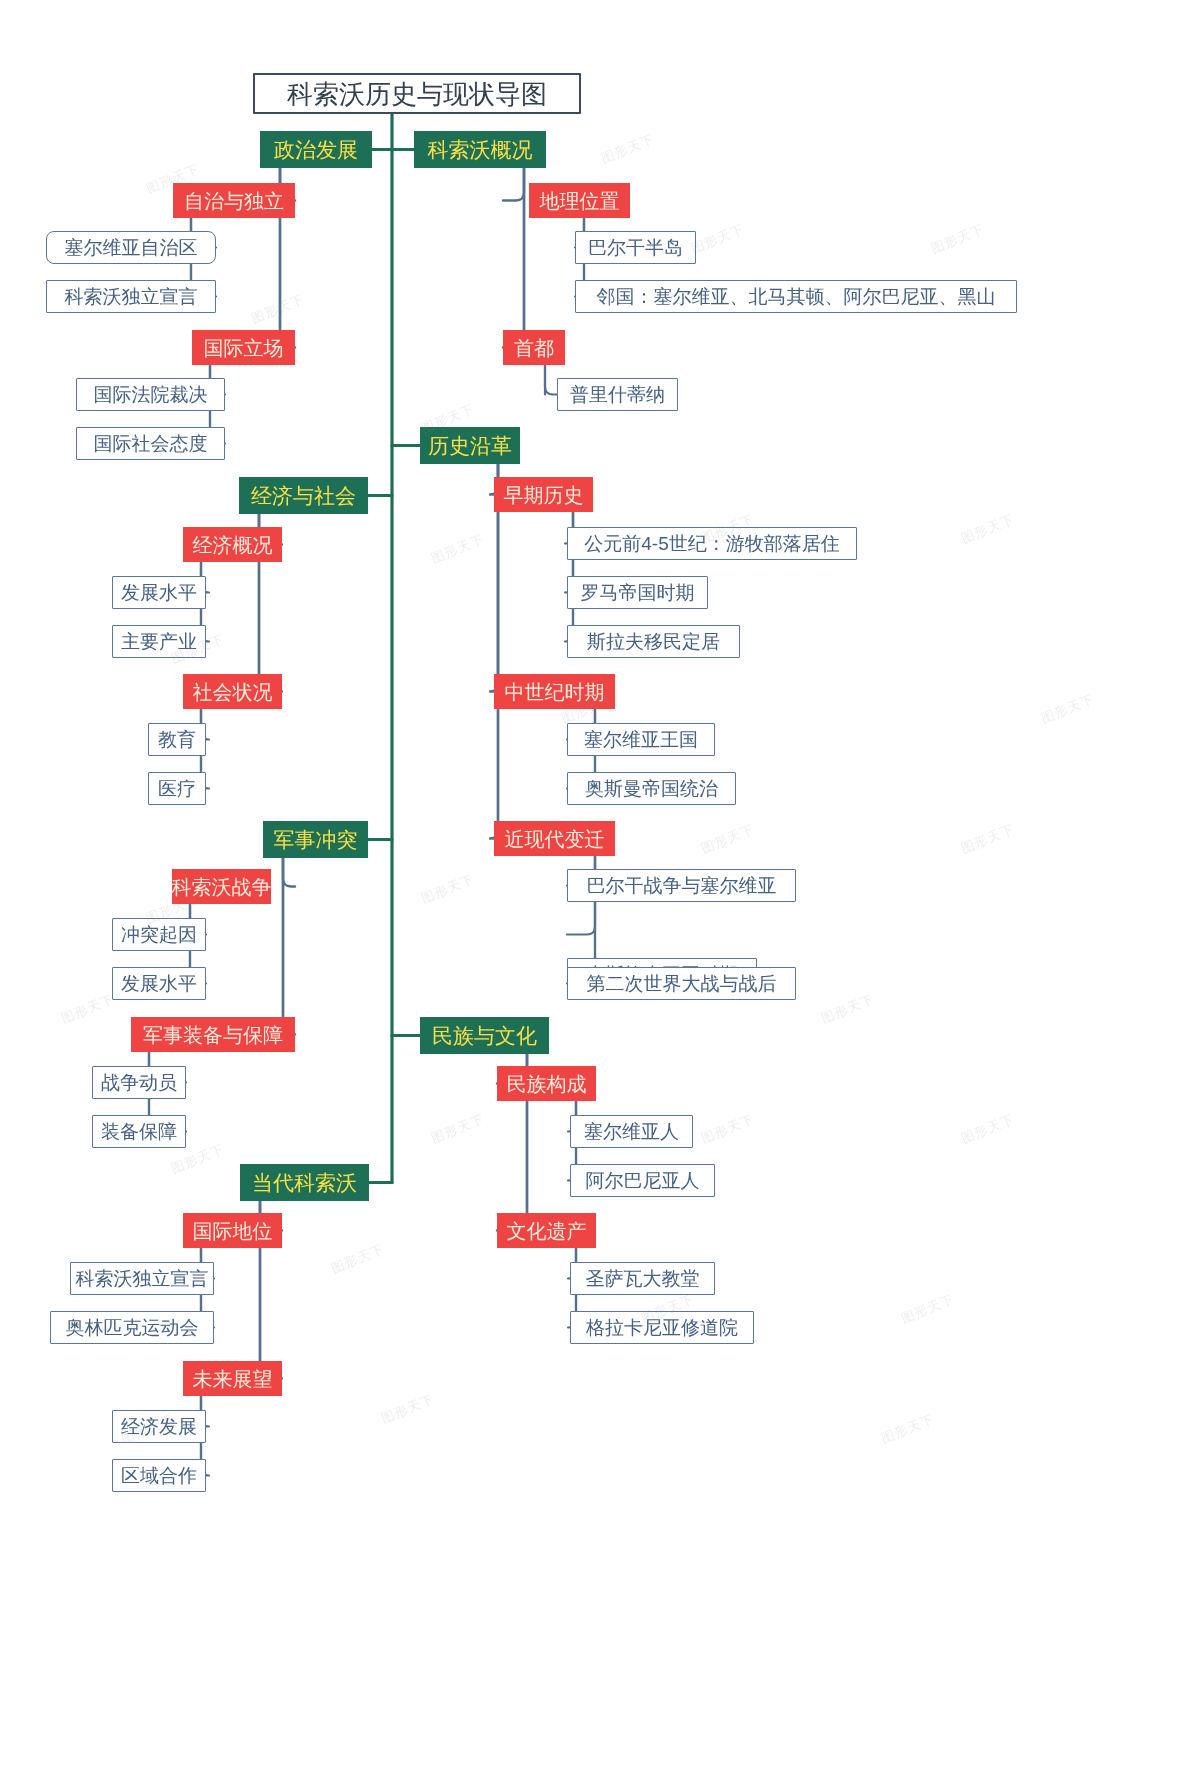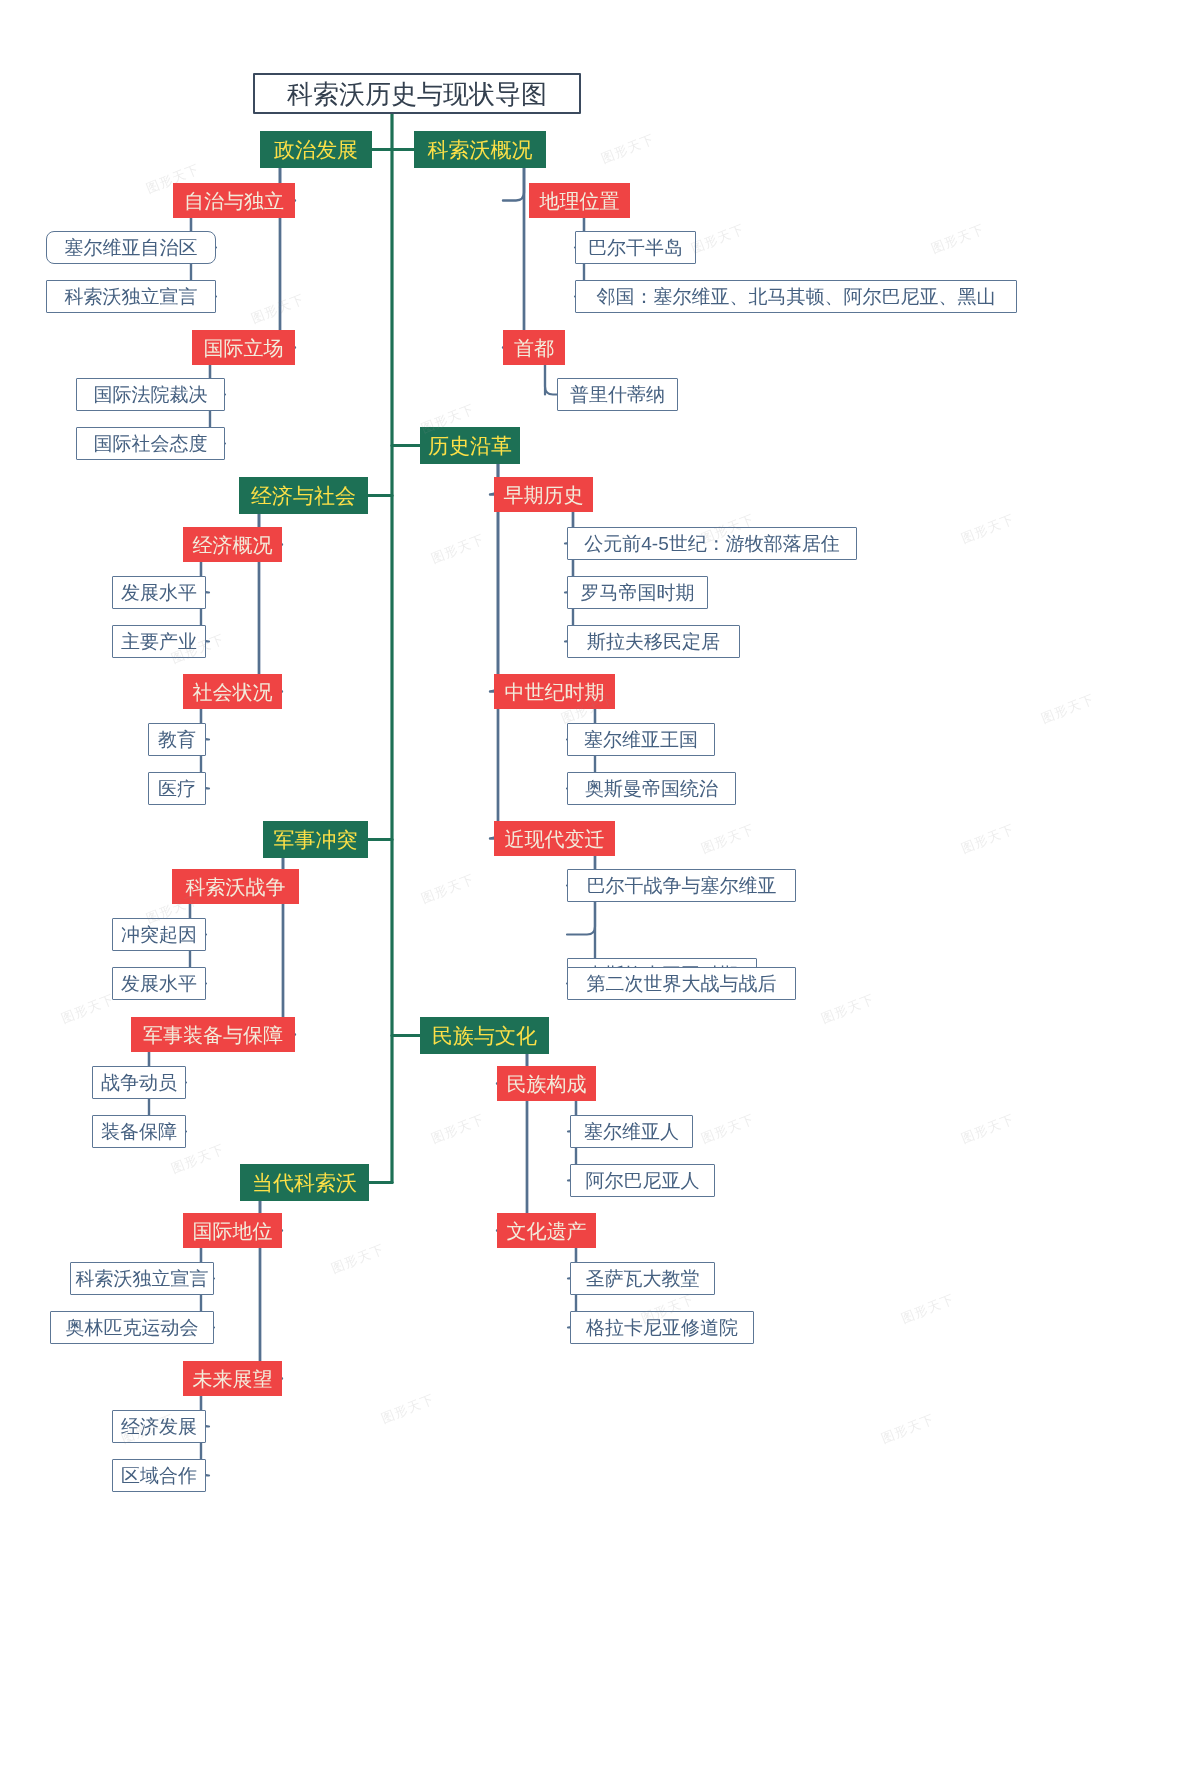--- a/index.html
+++ b/index.html
@@ -172,21 +172,21 @@
     <div class="node n-l3" style="left: 567px; top: 918px; width: 190px; height: 33px; margin-top: 40px;">南斯拉夫王国时期</div>
     <div class="node n-l3" style="left: 567px; top: 967px; width: 229px; height: 33px;">第二次世界大战与战后</div>
     <div class="node n-l1" style="left: 239px; top: 477px; width: 129px; height: 37px;">经济与社会</div>
     <div class="node n-l2" style="left: 183px; top: 527px; width: 99px; height: 35px;">经济概况</div>
     <div class="node n-l3" style="left: 112px; top: 576px; width: 94px; height: 33px;">发展水平</div>
     <div class="node n-l3" style="left: 112px; top: 625px; width: 94px; height: 33px;">主要产业</div>
     <div class="node n-l2" style="left: 183px; top: 674px; width: 99px; height: 35px;">社会状况</div>
     <div class="node n-l3" style="left: 148px; top: 723px; width: 58px; height: 33px;">教育</div>
     <div class="node n-l3" style="left: 148px; top: 772px; width: 58px; height: 33px;">医疗</div>
     <div class="node n-l1" style="left: 263px; top: 821px; width: 105px; height: 37px;">军事冲突</div>
-    <div class="node n-l2" style="left: 172px; top: 869px; width: 127px; height: 35px;">科索沃战争</div>
+    <div class="node n-l2" style="left: 172px; top: 869px; width: 99px; height: 35px;">科索沃战争</div>
     <div class="node n-l3" style="left: 112px; top: 918px; width: 94px; height: 33px;">冲突起因</div>
     <div class="node n-l3" style="left: 112px; top: 967px; width: 94px; height: 33px;">发展水平</div>
     <div class="node n-l2" style="left: 131px; top: 1017px; width: 164px; height: 35px;">军事装备与保障</div>
     <div class="node n-l3" style="left: 92px; top: 1066px; width: 94px; height: 33px;">战争动员</div>
     <div class="node n-l3" style="left: 92px; top: 1115px; width: 94px; height: 33px;">装备保障</div>
     <div class="node n-l1" style="left: 420px; top: 1017px; width: 129px; height: 37px;">民族与文化</div>
     <div class="node n-l2" style="left: 497px; top: 1066px; width: 99px; height: 35px;">民族构成</div>
     <div class="node n-l3" style="left: 570px; top: 1115px; width: 123px; height: 33px;">塞尔维亚人</div>
     <div class="node n-l3" style="left: 570px; top: 1164px; width: 145px; height: 33px;">阿尔巴尼亚人</div>
     <div class="node n-l2" style="left: 497px; top: 1213px; width: 99px; height: 35px;">文化遗产</div>

